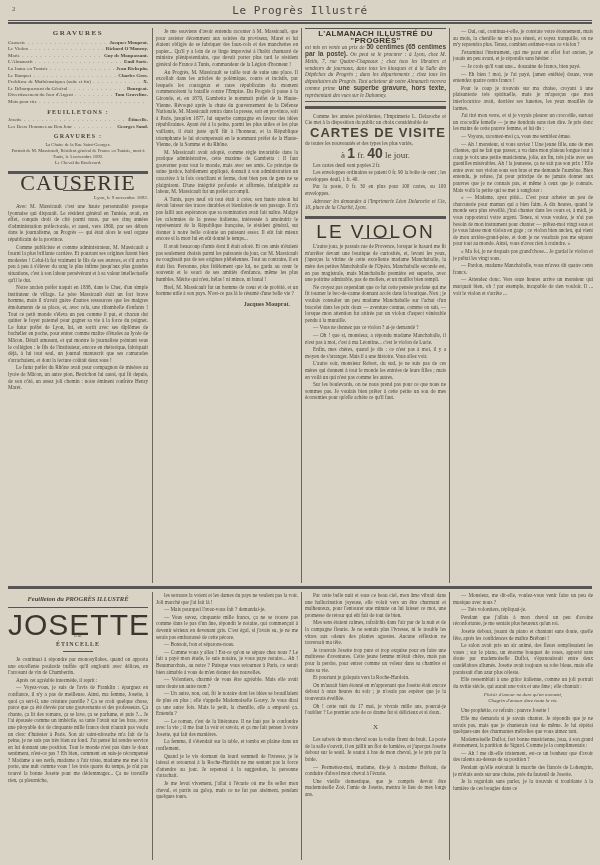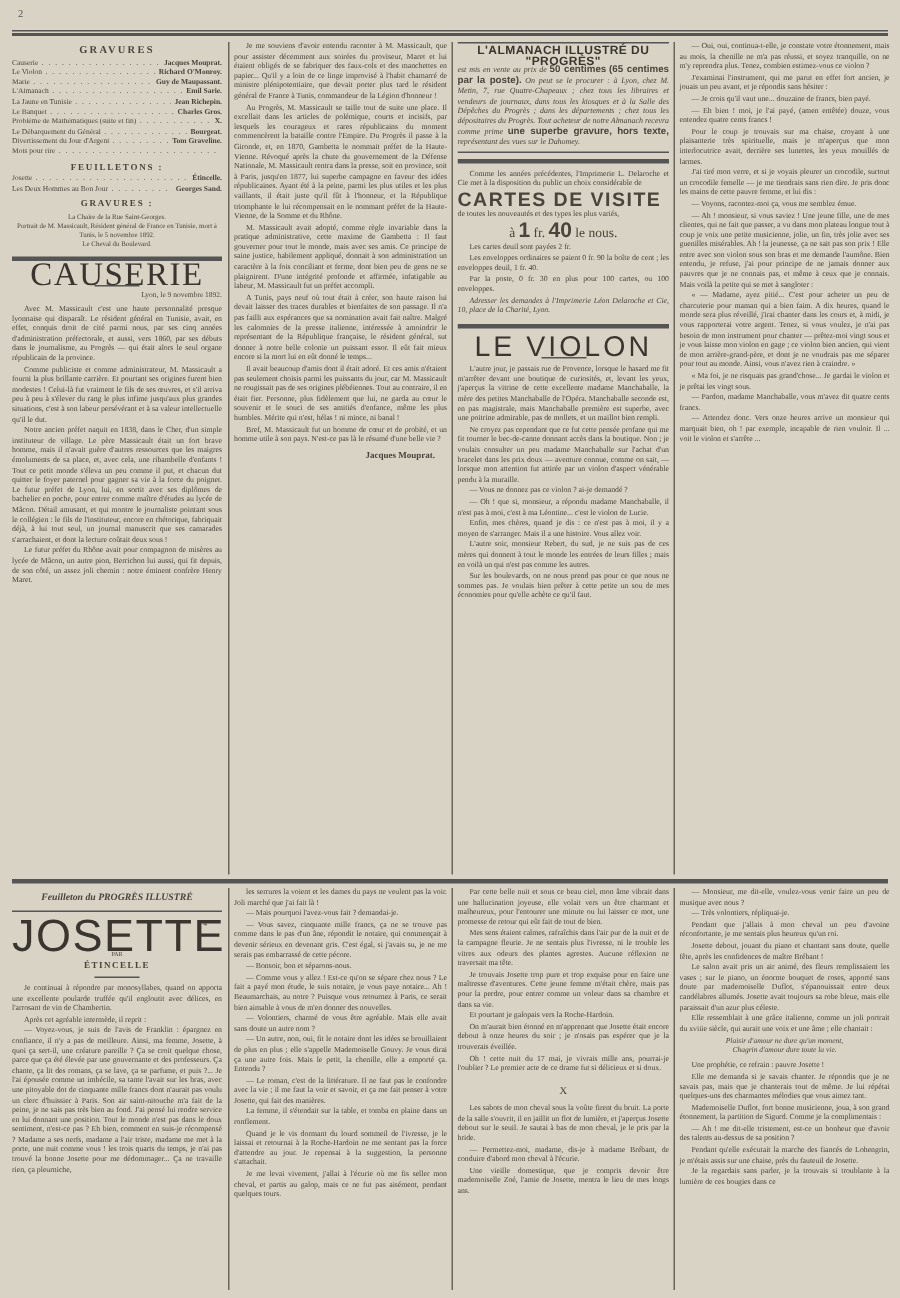--- a/index.html
+++ b/index.html
@@ -38,39 +38,40 @@
   .grav-line { text-align:center; font-size:4.6px; line-height:6px; }
 
   .causerie-title { text-align:center; font-size:22px; letter-spacing:1px; margin:6px 0 3px; font-family:"Liberation Serif", serif; color:#3a352e; }
   .short-rule { width:30px; height:1px; background:#555; margin:0 auto 4px; }
   .dateline { text-align:right; font-size:5px; margin-bottom:2px; }
   .signature { text-align:right; font-weight:bold; font-size:6px; margin-top:4px; padding-right:8px; }
 
   .ad-head { font-family:"Liberation Sans", sans-serif; font-weight:bold; font-size:8px; text-align:center; letter-spacing:0.3px; color:#3a352e; }
   .ad-body { font-style:italic; font-size:5.3px; line-height:6.8px; text-align:justify; }
   .ad-bold { font-family:"Liberation Sans", sans-serif; font-weight:bold; font-style:normal; font-size:6.5px; }
-  .cartes-title { font-family:"Liberation Sans", sans-serif; font-weight:bold; font-size:13px; text-align:left; letter-spacing:1px; margin:4px 0; }
+  .cartes-title { font-family:"Liberation Sans", sans-serif; font-weight:bold; font-size:13px; text-align:right; letter-spacing:1px; margin:4px 0; }
   .price { text-align:center; font-size:9px; margin:3px 0; }
   .price b { font-family:"Liberation Sans", sans-serif; font-size:14px; }
   .violon-title { font-family:"Liberation Sans", sans-serif; font-size:19px; text-align:center; letter-spacing:2px; margin:10px 0 3px; color:#3a352e; }
 
   .feuilleton-head { text-align:center; font-style:italic; font-weight:bold; font-size:6.5px; padding:4px 0; border-bottom:1px solid #555; }
   .josette-title { font-family:"Liberation Sans", sans-serif; font-size:30px; text-align:center; letter-spacing:1px; margin-top:18px; color:#3a352e; }
   .par { text-align:center; font-size:4px; margin-top:4px; }
   .author { text-align:center; font-size:6px; font-weight:bold; letter-spacing:1px; margin-top:2px; }
   .chapter { text-align:center; font-size:7px; margin:8px 0 6px; }
   .italic-line { text-align:center; font-style:italic; font-size:5px; line-height:6px; }
 </style>
 </head>
 <body>
 
 <div class="page">
 
   <div class="runhead">
     <span class="pnum">2</span>
+    <div class="title">Le Progrès Illustré</div>
   </div>
   <div class="rule-double" style="top:20px;"></div>
 
   <div class="vrule" style="left:152px; top:28px; height:555px;"></div>
   <div class="vrule" style="left:301px; top:28px; height:555px;"></div>
   <div class="vrule" style="left:449px; top:28px; height:555px;"></div>
 
   <div class="col" style="left:8px; top:28px; width:140px; height:555px;">
     <div class="som-title">GRAVURES</div>
     <div id="som-items">
@@ -171,21 +172,21 @@
     <div class="hrule thick" style="position:relative; margin:4px 0;"></div>
     <div>
       <p>Comme les années précédentes, l'Imprimerie L. Delaroche et Cie met à la disposition du public un choix considérable de</p>
       <div class="cartes-title">CARTES DE VISITE</div>
       <div>de toutes les nouveautés et des types les plus variés,</div>
       <div class="price">
         <span>à</span>
         <b>1</b>
         <span>fr.</span>
         <b>40</b>
-        <span>le nous.</span>
+        <span>le jour.</span>
       </div>
       <div id="cartes-details">
           <p>Les cartes deuil sont payées 2 fr.</p>
           <p>Les enveloppes ordinaires se paient 0 fr. 90 la boîte de cent ; les enveloppes deuil, 1 fr. 40.</p>
           <p>Par la poste, 0 fr. 30 en plus pour 100 cartes, ou 100 enveloppes.</p>
         </div>
       <p style="font-style:italic;">Adresser les demandes à l'Imprimerie Léon Delaroche et Cie, 10, place de la Charité, Lyon.</p>
     </div>
     <div class="hrule thick" style="position:relative; margin:5px 0;"></div>
     <div class="violon-title">LE VIOLON</div>

